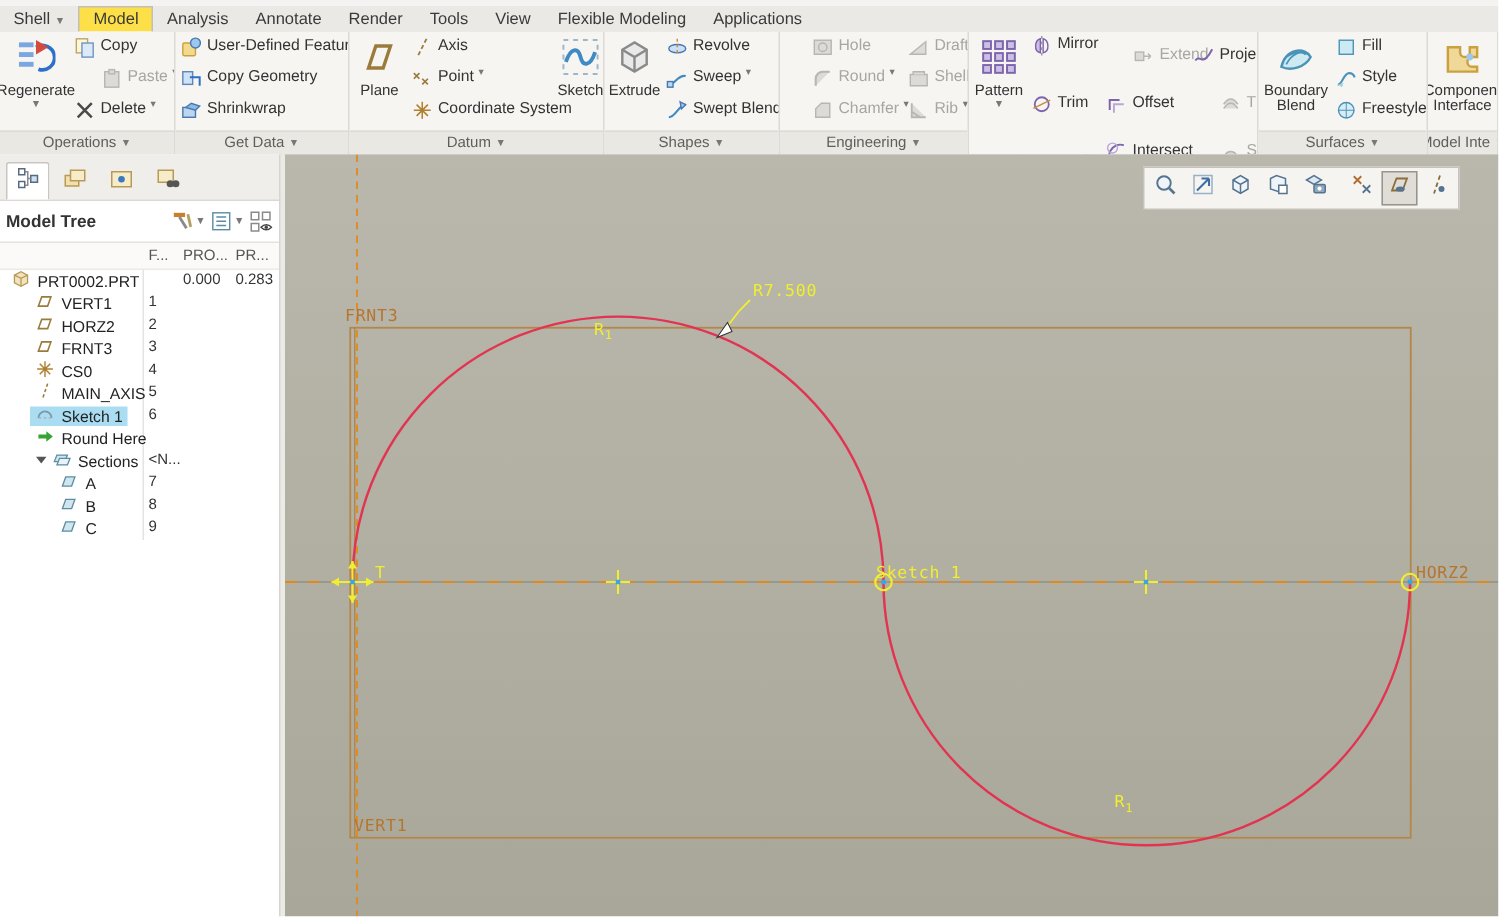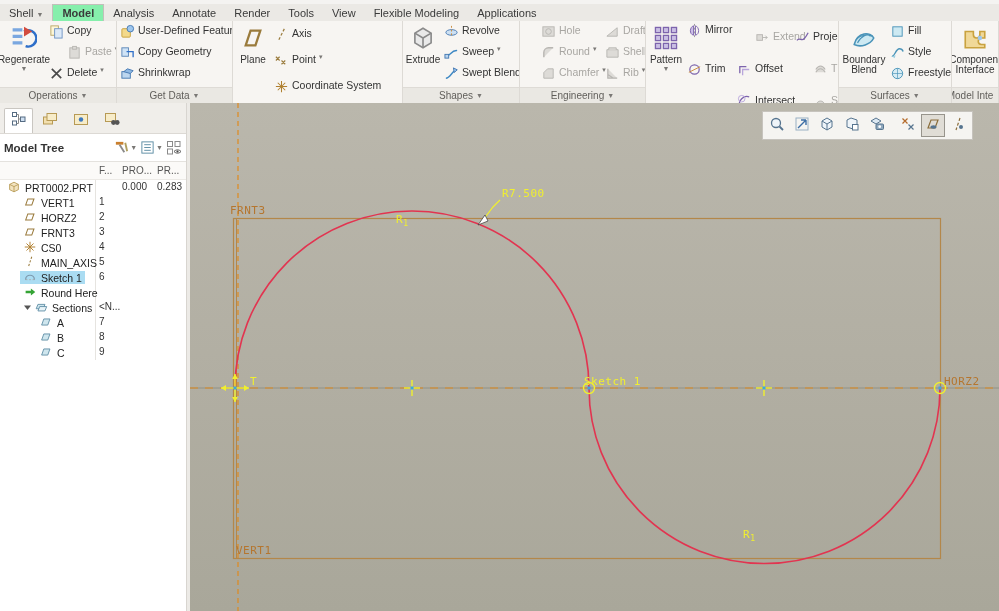--- a/index.html
+++ b/index.html
@@ -3,21 +3,21 @@
 <meta charset="utf-8">
 <style>
   html,body{margin:0;padding:0;}
   body{font-family:"Liberation Sans",sans-serif;background:#fff;}
   .app{position:relative;width:999px;height:611px;overflow:hidden;background:#fff;}
 
   
   .topstrip{position:absolute;top:0;left:0;right:0;height:4px;background:#f4f3f1;}
   .tabbar{position:absolute;top:4px;left:0;right:0;height:17px;background:#ebe9e5;border-bottom:1px solid #d6d3ce;display:flex;align-items:flex-end;}
   .tab{padding:2px 9px;font-size:11px;color:#3a3a3a;white-space:nowrap;cursor:default;}
-  .tab.active{background:#86efac;border:1px solid #c2bfba;border-bottom:1px solid #f7f5f2;font-weight:bold;margin-bottom:-1px;}
+  .tab.active{background:#fde047;border:1px solid #c2bfba;border-bottom:1px solid #f7f5f2;font-weight:normal;margin-bottom:-1px;}
   .tab .arrow{margin-left:3px;}
 
   
   .ribbon{position:absolute;top:21px;left:0;width:999px;height:82px;background:#f7f5f2;border-bottom:1px solid #cfccc7;display:flex;overflow:hidden;}
   .rgroup{height:82px;border-right:1px solid #dddad5;display:flex;flex-direction:column;box-sizing:border-box;flex:none;overflow:hidden;}
   .rg-content{flex:1;display:flex;align-items:stretch;padding:1px 1px 0;}
   .rg-label{height:15px;background:#eae8e3;border-top:1px solid #dedbd6;font-size:10px;color:#605e5a;display:flex;align-items:center;justify-content:center;gap:3px;white-space:nowrap;}
   .btn-big{display:flex;flex-direction:column;align-items:center;justify-content:flex-start;font-size:10px;color:#333;padding:3px 1px 0;min-width:36px;text-align:center;line-height:10px;cursor:default;}
   .btn-big svg{margin-bottom:2px;flex:none;}
   .btn-col{display:flex;flex-direction:column;justify-content:space-around;padding:1px 0;flex:none;}
@@ -178,20 +178,31 @@
               <span>Point</span>
               <span class="arrow">▾</span>
             </div>
             <div class="btn-small">
               <span><svg width="15" height="15" viewBox="0 0 16 16">
                   <path d="M8 2v12M2 8h12M4 4l8 8M12 4L4 12" stroke="#b08030" stroke-width="1.1" fill="none"></path>
                 </svg></span>
               <span>Coordinate System</span>
             </div>
           </div>
+          <div class="btn-big">
+            <span><svg width="26" height="26" viewBox="0 0 16 16">
+                <rect x="1" y="1" width="14" height="14" fill="none" stroke="#9fb6c9" stroke-dasharray="2 2" stroke-width="0.8"></rect>
+                <path d="M2 10c2-6 5-6 6-2s4 4 6-2" fill="none" stroke="#3f89c4" stroke-width="1.6"></path>
+              </svg></span>
+            <span>Sketch</span>
+          </div>
+        </div>
+        <div class="rg-label">
+          <span>Datum</span>
+          <span class="arrow">▼</span>
         </div>
       </div>
       <div class="rgroup" style="width: 117px;">
         <div class="rg-content">
           <div class="btn-big">
             <span><svg width="26" height="26" viewBox="0 0 16 16">
                 <path d="M3 5l5-3 5 3v6l-5 3-5-3z" fill="#e9e9e9" stroke="#8a8a8a"></path>
                 <path d="M3 5l5 3 5-3M8 8v6" fill="none" stroke="#8a8a8a"></path>
               </svg></span>
             <span>Extrude</span>

